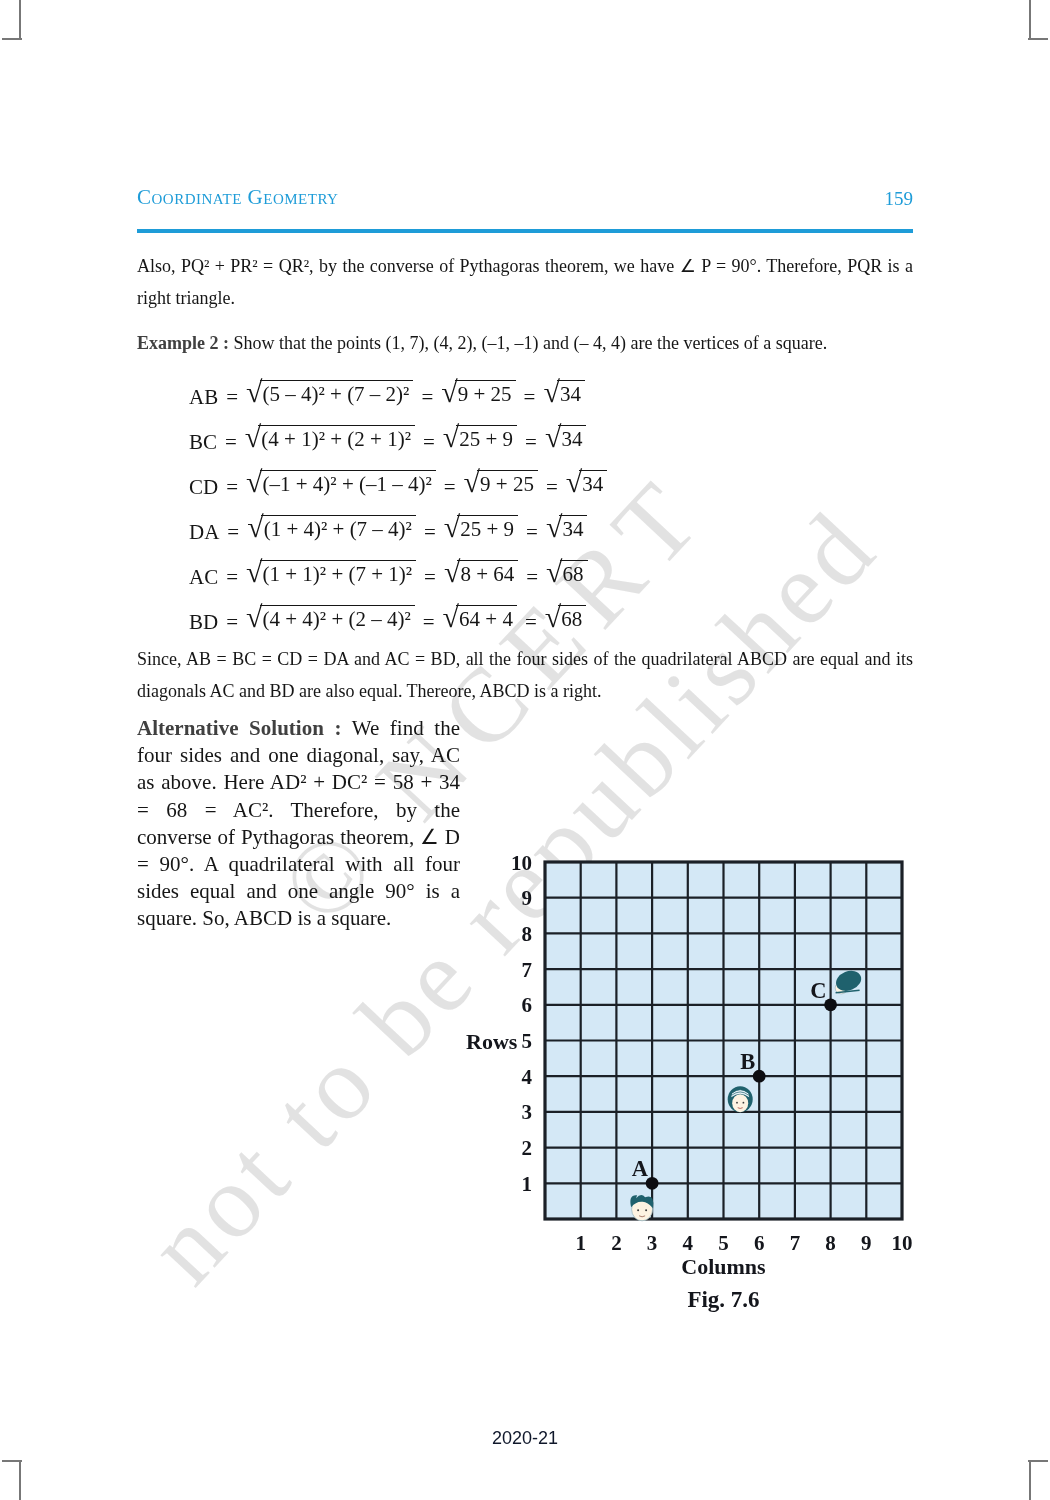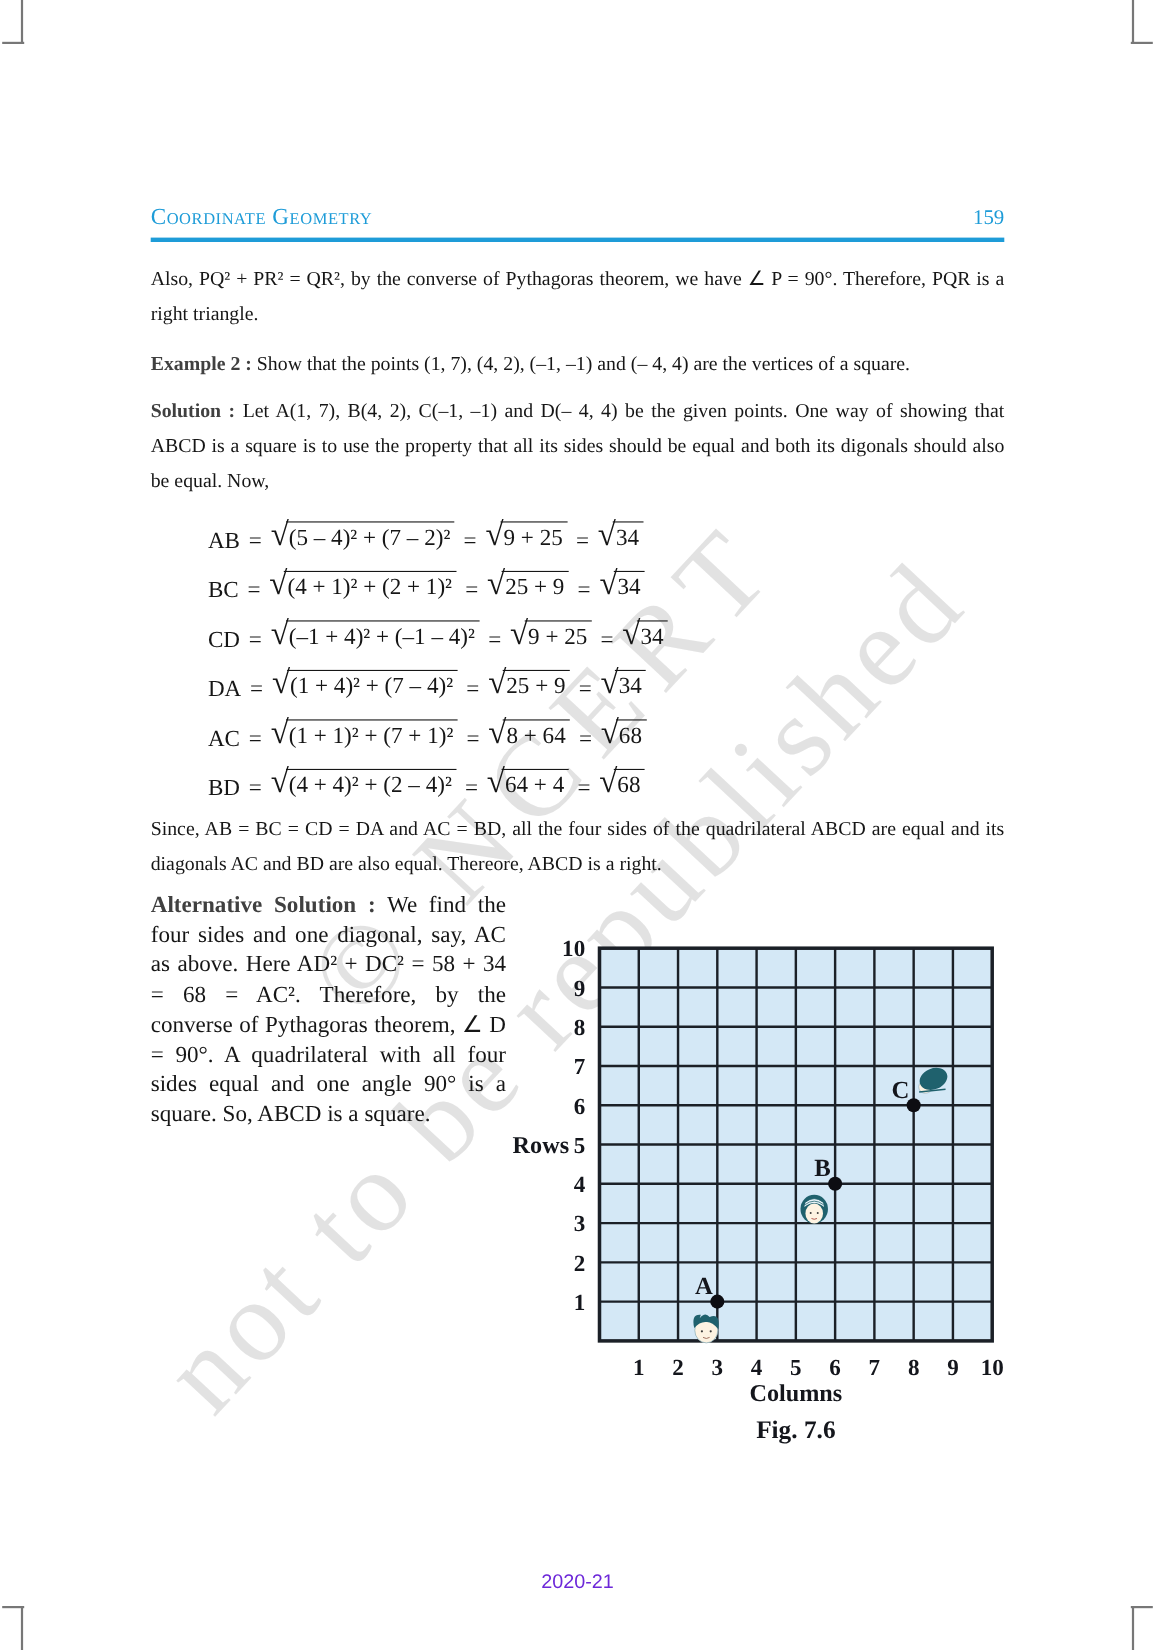--- a/index.html
+++ b/index.html
@@ -14,21 +14,21 @@
     transform-origin:0 50%; z-index:0; pointer-events:none;
   }
   .wm .wm1 { left:300px; top:845px; font-size:105px; letter-spacing:18px; transform:rotate(-47deg); }
   .wm .wm2 { left:168px; top:1205px; font-size:105px; letter-spacing:6px; transform:rotate(-47deg); }
   
   .crop { position:absolute; background:#777; z-index:3; }
   
   .content { position:absolute; left:137px; top:185px; width:776px; z-index:1; }
   .hdr {
     display:flex; justify-content:space-between; align-items:flex-end;
-    border-bottom:4px solid #1e9cd8; padding-bottom:6px;
+    border-bottom:4px solid #1e9cd8; padding-bottom:19px;
   }
   .hdr .htitle { font-variant:small-caps; letter-spacing:0.5px; font-size:21px; color:#1e9cd8; }
   .hdr .hpage  { font-size:19px; color:#1e9cd8; }
   p.body { margin:0; font-size:18px; line-height:32px; text-align:justify; }
   p.mt-intro { margin-top:17px; }
   p.mt-ex2   { margin-top:13px; }
   p.mt-sol   { margin-top:11px; }
   p.mt-since { margin-top:4px; }
   .lead { color:#404040; font-weight:bold; }
   
@@ -41,21 +41,21 @@
   
   .twocol { margin-top:8px; width:323px; }
   p.narrow { font-size:21px; line-height:27.2px; text-align:justify; margin:0; }
   p.mt-ex3 { margin-top:24px; }
   
   .fig { position:absolute; left:452px; top:842px; z-index:2; }
   .fig svg text { font-family:"Liberation Serif", serif; font-weight:bold; fill:#14161c; }
   
   .footer {
     position:absolute; left:0; top:1428px; width:100%; text-align:center;
-    font-family:"Liberation Sans", sans-serif; font-size:18px; color:#6d28d9; z-index:1;
+    font-family:"Liberation Sans", sans-serif; font-size:18px; color:#0f172a; z-index:1;
   }
 </style>
 </head>
 <body>
 
 <div class="page">
 
   <div class="wm">
     <span class="wm1">© NCERT</span>
     <span class="wm2">not to be republished</span>
@@ -73,21 +73,20 @@
   <div class="content">
     <div class="hdr">
       <span class="htitle">Coordinate Geometry</span>
       <span class="hpage">159</span>
     </div>
 
     <p class="body mt-intro">Also, PQ² + PR² = QR², by the converse of Pythagoras theorem, we have ∠ P = 90°. Therefore, PQR is a right triangle.</p>
 
     <p class="body mt-ex2"><span class="lead">Example 2 :</span> <span>Show that the points (1, 7), (4, 2), (–1, –1) and (– 4, 4) are the vertices of a square.</span></p>
 
-    <p class="body mt-sol"><span class="lead">Solution :</span> <span>Let A(1, 7), B(4, 2), C(–1, –1) and D(– 4, 4) be the given points. One way of showing that ABCD is a square is to use the property that all its sides should be equal and both its digonals should also be equal. Now,</span></p>
 
     <div class="eqs-block" id="equations">
         <div class="eq-row">
           <span>AB</span>
           <span class="eqsign">=</span>
           <span class="sqrt">
             <span class="sym">√</span>
             <span class="rad">(5 – 4)² + (7 – 2)²</span>
           </span>
           <span class="eqsign">=</span>

